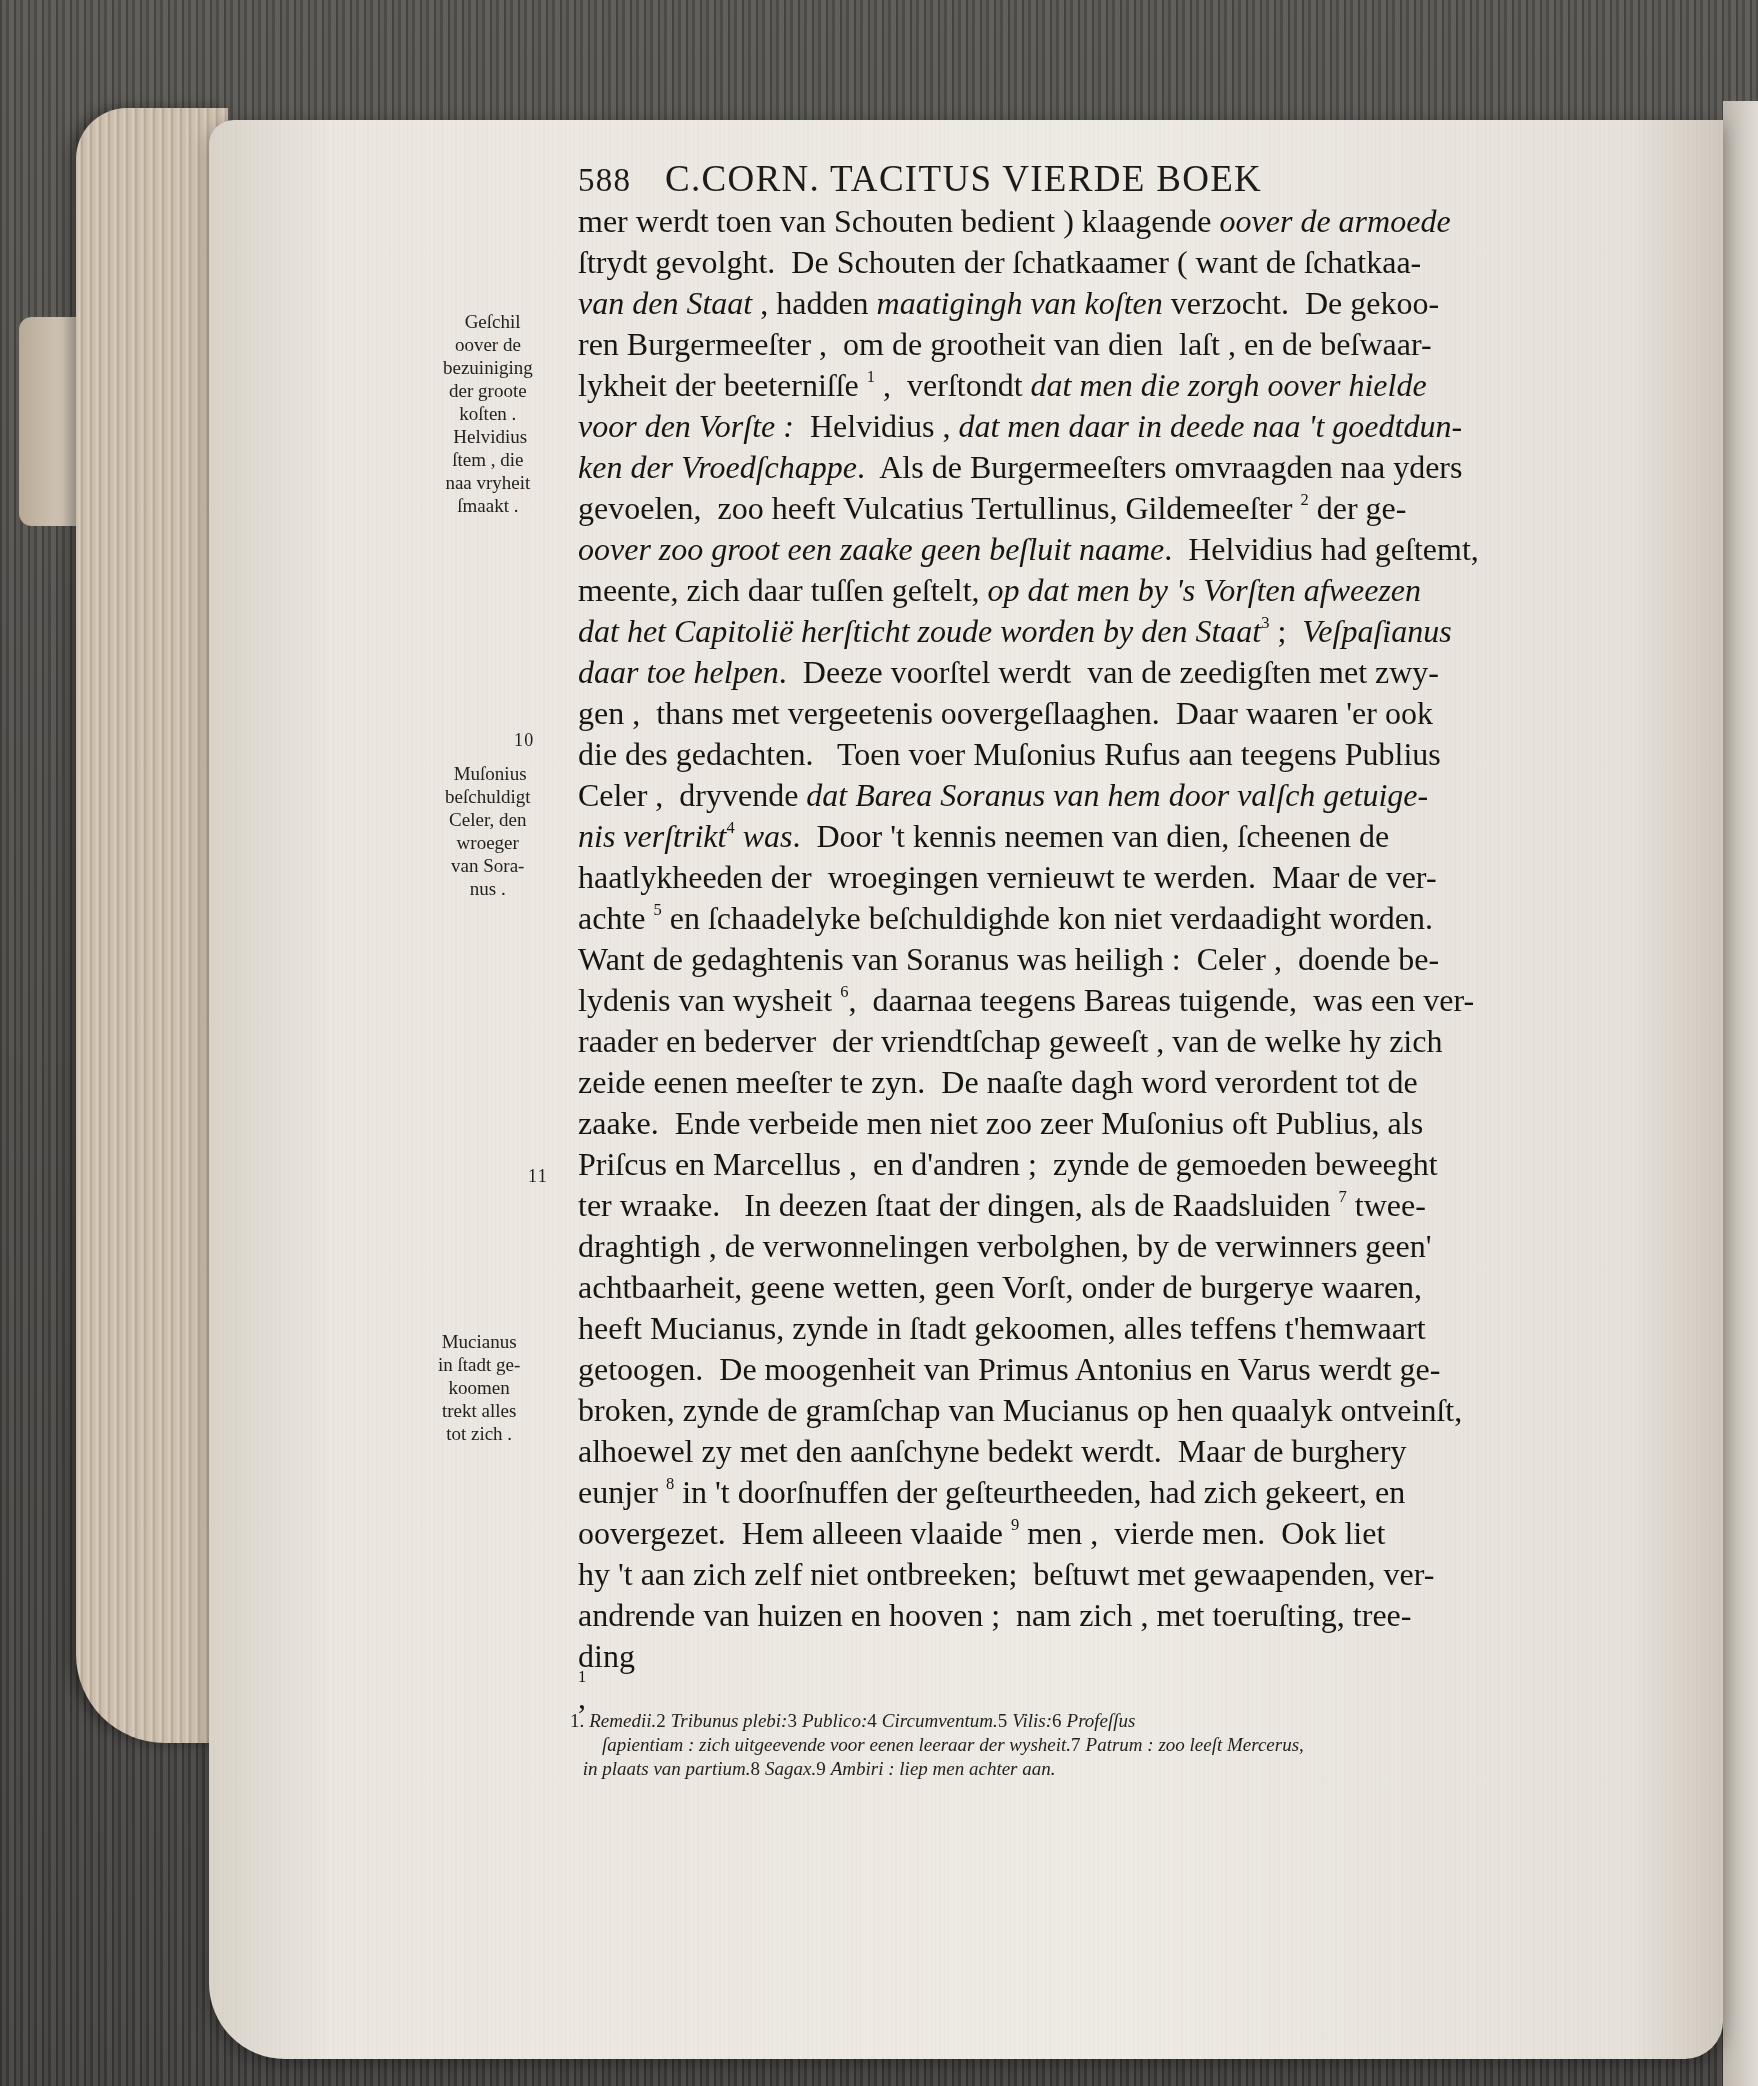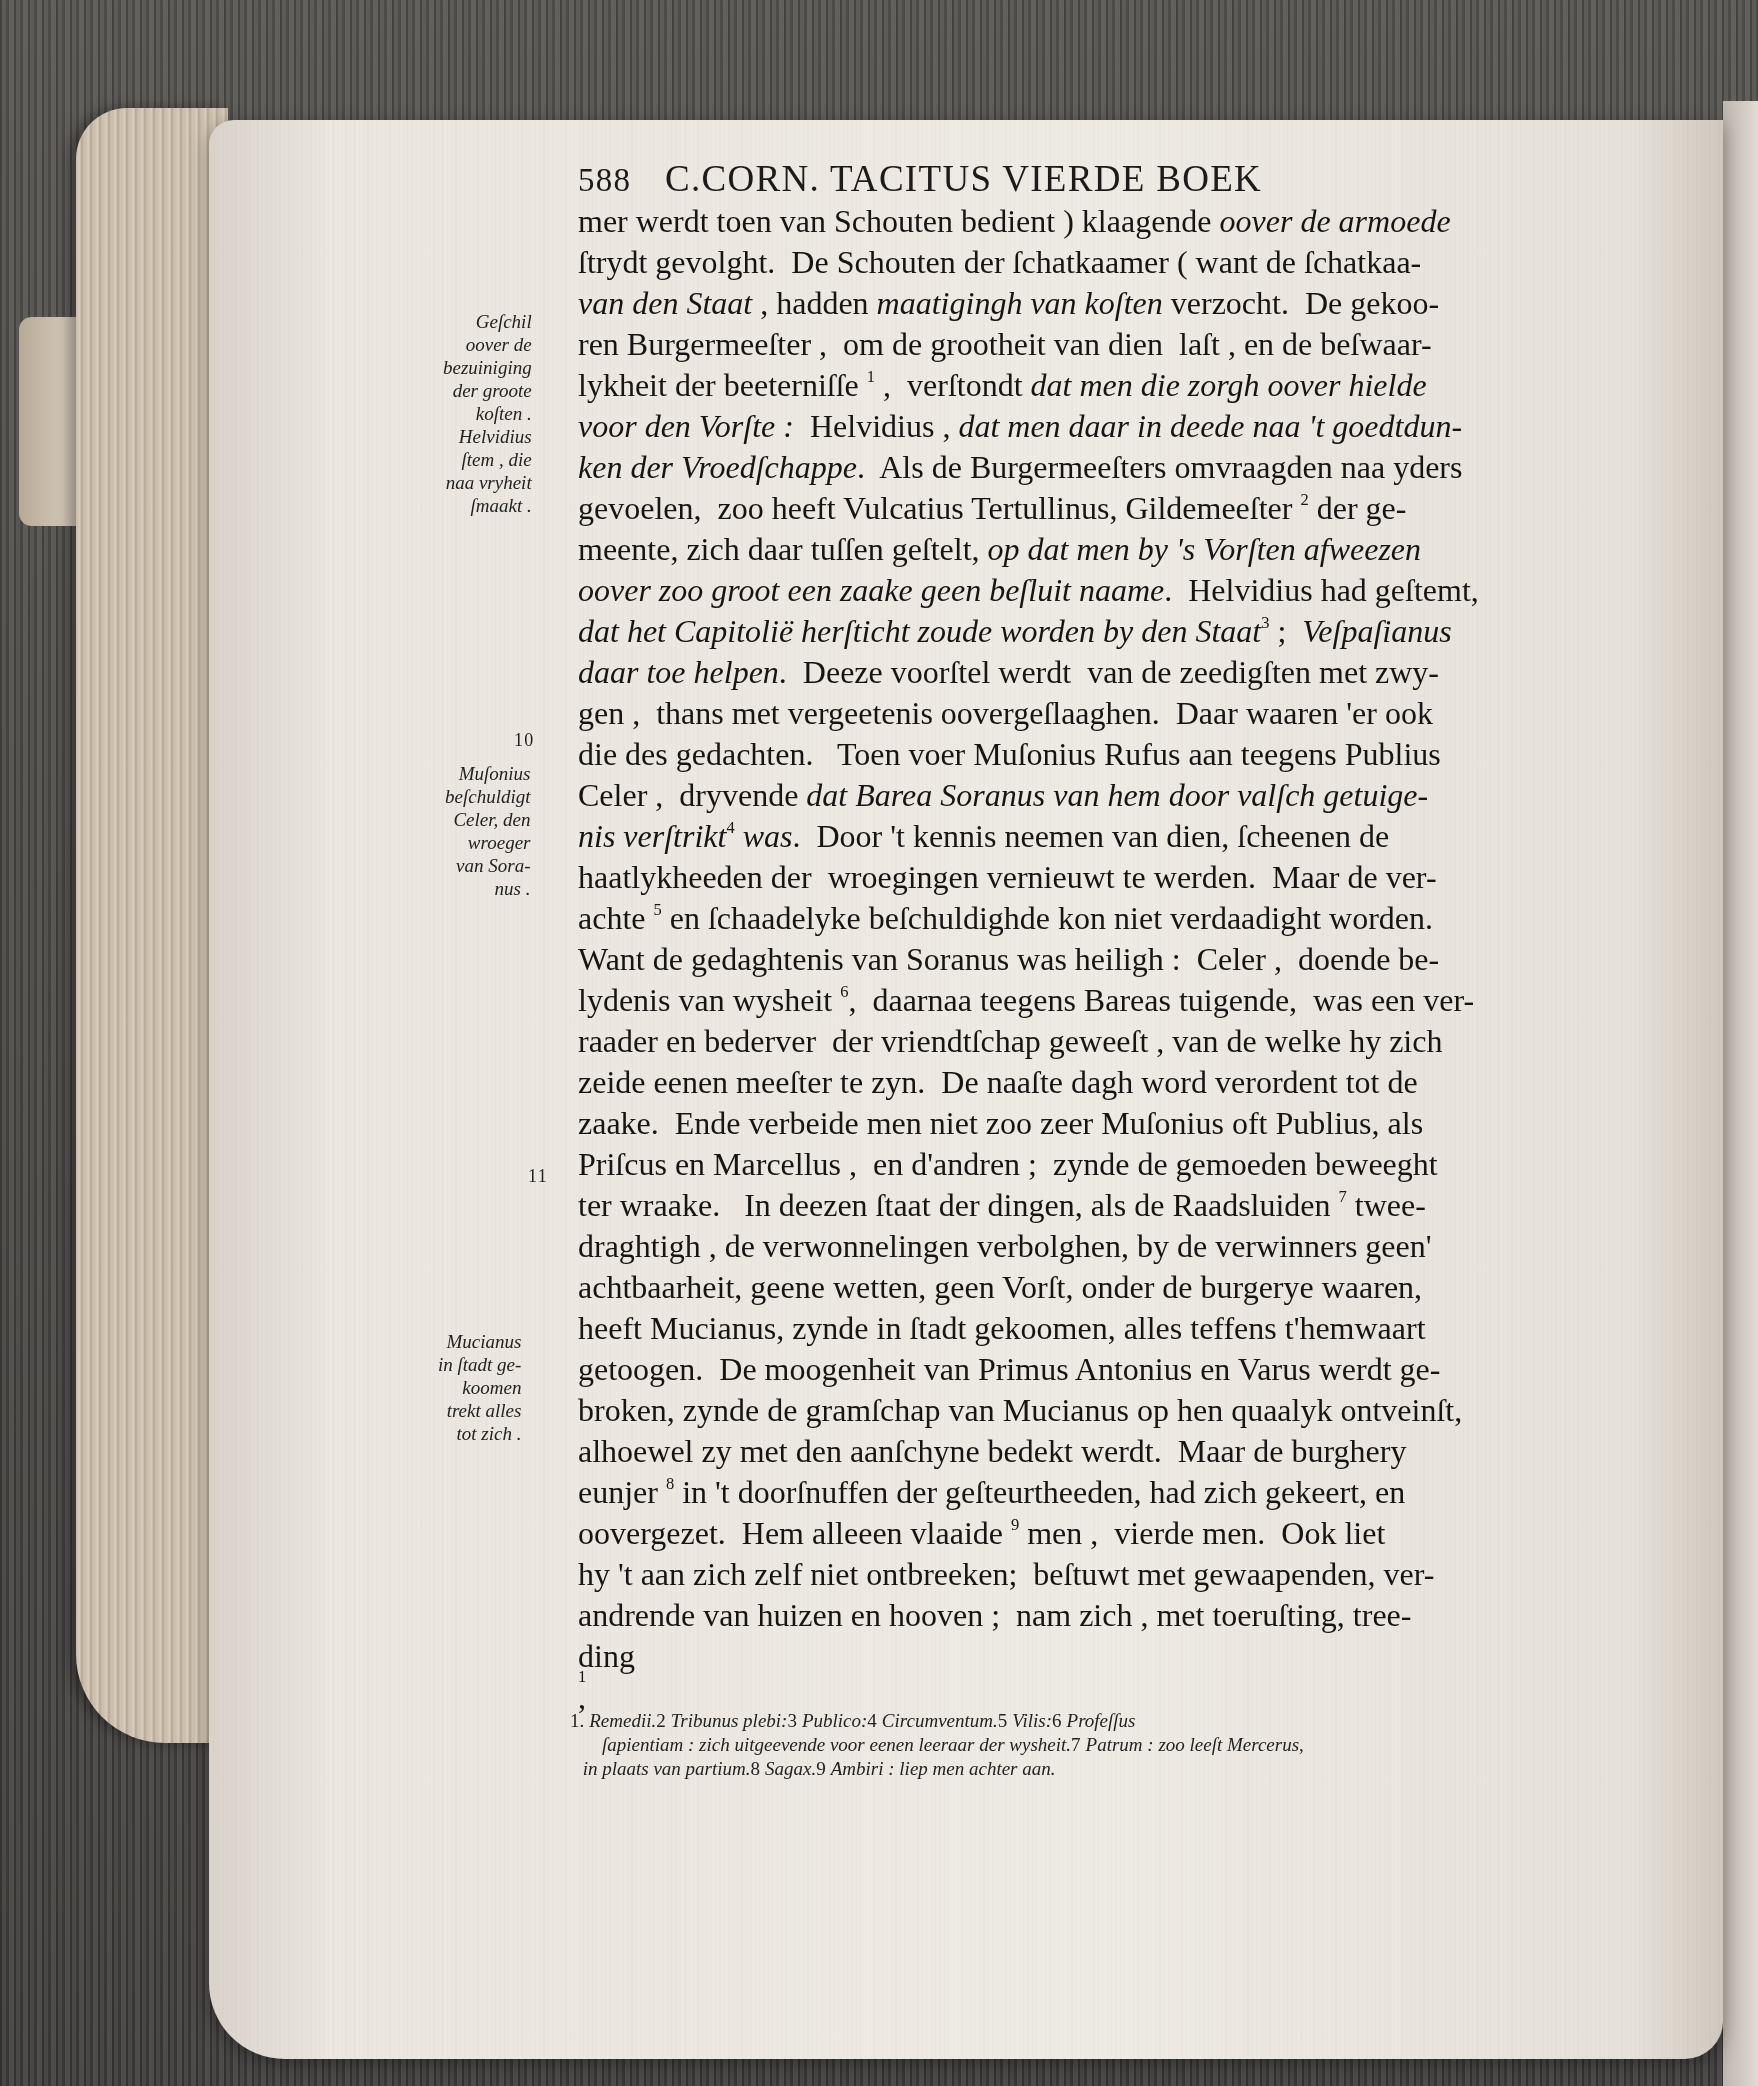--- a/index.html
+++ b/index.html
@@ -48,21 +48,21 @@
       position: absolute; left: 578px; top: 201px; width: 1064px;
       color: #161514; font-size: 32px; line-height: 41px;
     }
     .line { white-space: nowrap; display: flex; justify-content: space-between; }
     .line span.seg { white-space: pre; }
     .line.last { justify-content: flex-end; flex-direction: column; }
     .it { font-style: italic; }
     sup { font-size: 16.5px; vertical-align: 14px; line-height: 0; }
     .margin-note {
       position: absolute; color: #222; font-size: 19px; line-height: 23px;
-      text-align: right; white-space: pre; font-family: "Liberation Serif", serif; font-style: italic;
+      text-align: center; white-space: pre; font-family: "Liberation Serif", serif;
     }
     .section-num {
       position: absolute; font-size: 18px; color: #1f1f1f; letter-spacing: 1.3px;
     }
     .footnotes {
       position: absolute; left: 570px; top: 1709px; width: 1077px;
       font-size: 19px; line-height: 24px; font-style: italic; color: #222;
     }
     .footnotes .fl { white-space: nowrap; display: flex; }
     .footnotes .fl .n { font-style: normal; margin-right: 5px; }
@@ -99,24 +99,24 @@
     <div class="line">
       <span class="seg"><span class="it">voor den Vorſte :</span><span>  Helvidius , </span><span class="it">dat men daar in deede naa 't goedtdun-</span></span>
     </div>
     <div class="line">
       <span class="seg"><span class="it">ken der Vroedſchappe</span><span>.  Als de Burgermeeſters omvraagden naa yders</span></span>
     </div>
     <div class="line">
       <span class="seg"><span>gevoelen,  zoo heeft Vulcatius Tertullinus, Gildemeeſter </span><sup>2</sup><span> der ge-</span></span>
     </div>
     <div class="line">
+      <span class="seg"><span class="it">oover zoo groot een zaake geen beſluit naame</span><span>.  Helvidius had geſtemt,</span></span>
+    </div>
+    <div class="line">
       <span class="seg"><span>meente, zich daar tuſſen geſtelt, </span><span class="it">op dat men by 's Vorſten afweezen</span></span>
-    </div>
-    <div class="line">
-      <span class="seg"><span class="it">oover zoo groot een zaake geen beſluit naame</span><span>.  Helvidius had geſtemt,</span></span>
     </div>
     <div class="line">
       <span class="seg"><span class="it">dat het Capitolië herſticht zoude worden by den Staat</span><sup>3</sup><span> ;  </span><span class="it">Veſpaſianus</span></span>
     </div>
     <div class="line">
       <span class="seg"><span class="it">daar toe helpen</span><span>.  Deeze voorſtel werdt  van de zeedigſten met zwy-</span></span>
     </div>
     <div class="line">
       <span class="seg"><span>gen ,  thans met vergeetenis oovergeſlaaghen.  Daar waaren 'er ook</span></span>
     </div>

